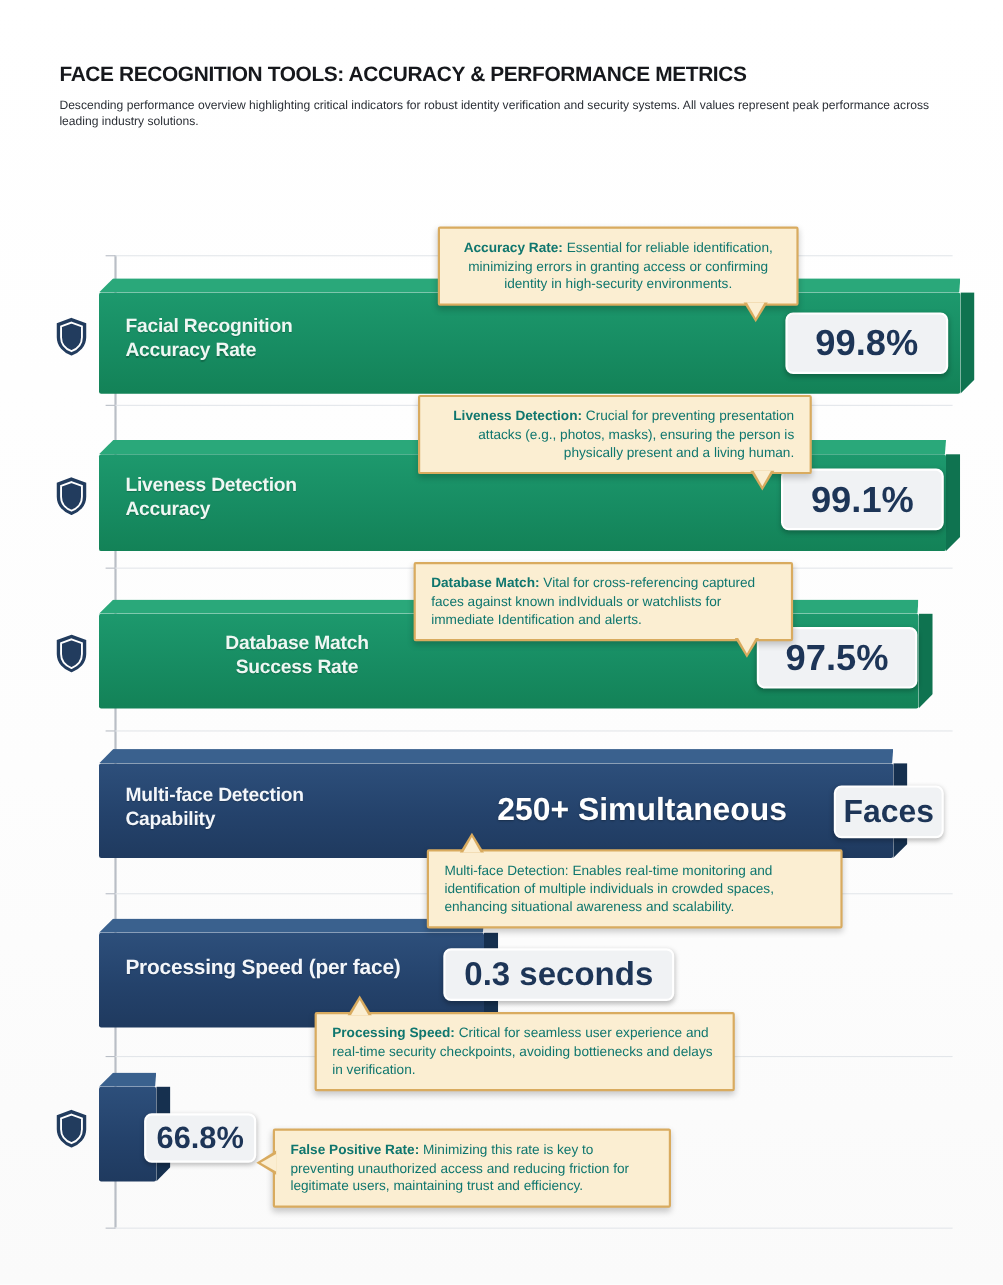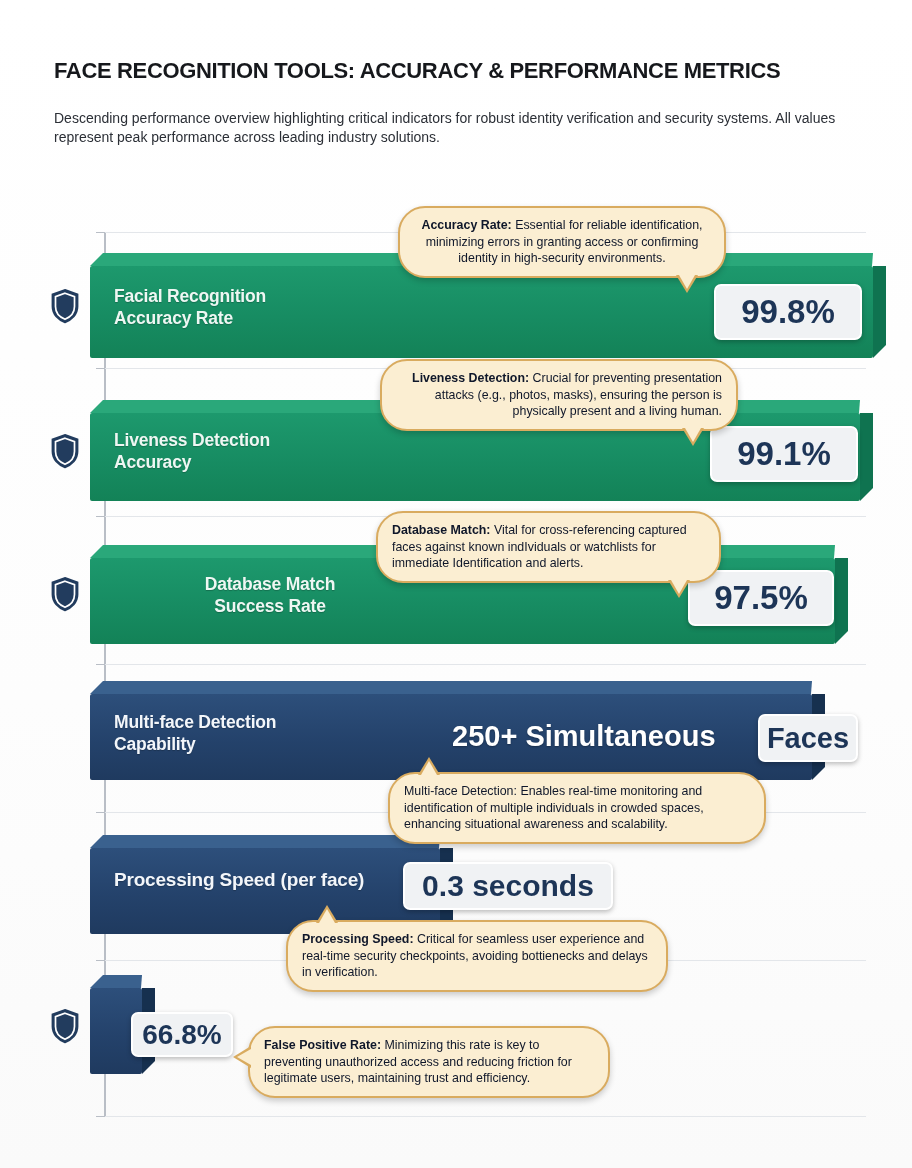--- a/index.html
+++ b/index.html
@@ -16,26 +16,26 @@
   }
 
   
   #header { position: absolute; left: 54px; top: 48px; width: 816px; }
   #main-title {
     font-size: 35px; font-weight: bold; letter-spacing: -0.5px;
     color: #203a5c; line-height: 1.08; white-space: nowrap;
   }
   #sub-title {
     margin-top: 10px;
-    font-size: 22px; font-weight: bold; letter-spacing: -0.35px;
+    font-size: 19px; font-weight: bold; letter-spacing: -0.35px;
     color: #16181c; white-space: nowrap;
   }
   #description {
-    margin-top: 25px; width: 800px;
-    font-size: 14px; line-height: 1.37; color: #2b2f36;
+    margin-top: 9px; width: 800px;
+    font-size: 11px; line-height: 1.37; color: #2b2f36;
   }
 
   
   #plot { position: absolute; left: 0; top: 196px; width: 912px; height: 940px; }
   #axis-line {
     position: absolute; left: 104px; top: 36px; width: 2px; height: 884px;
     background: #b9bec6;
   }
   .gridline {
     position: absolute; left: 104px; width: 762px; height: 1px;
@@ -99,23 +99,23 @@
     color: #ffffff; font-weight: bold;
     text-shadow: 0 1px 2px rgba(0,0,0,.3);
     white-space: nowrap;
   }
 
   
   .tooltip {
     position: absolute; z-index: 20;
     background: #fbeed2;
     border: 2px solid #d9ab5f;
-    border-radius: 27px;
+    border-radius: 2px;
     padding: 9px 14px;
-    color: #0f172a;
+    color: #0f766e;
     font-size: 12.4px; line-height: 1.33;
     box-shadow: 0 3px 6px rgba(0,0,0,.2);
   }
   .tooltip.center { text-align: center; }
   .tooltip .tail {
     position: absolute; width: 0; height: 0;
   }
   
   .tooltip .tail.down {
     bottom: -17px;

